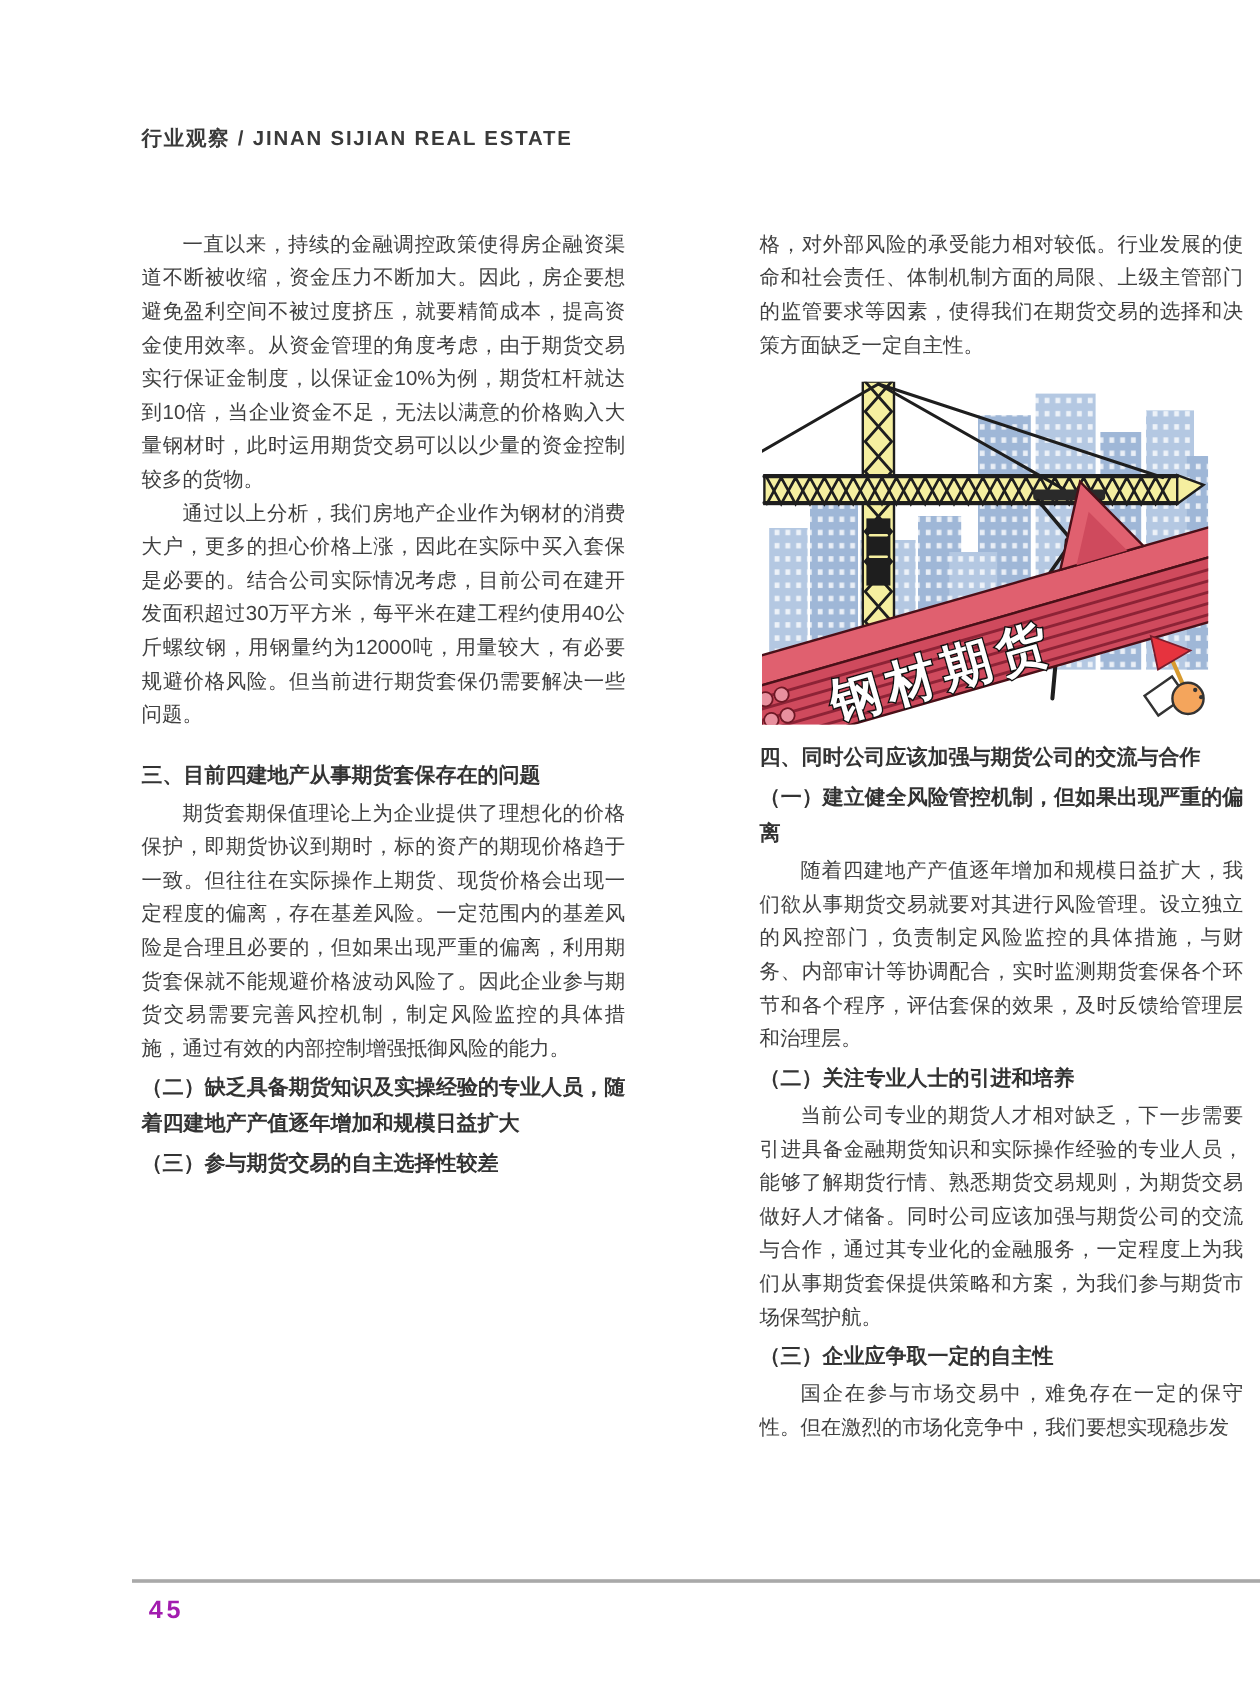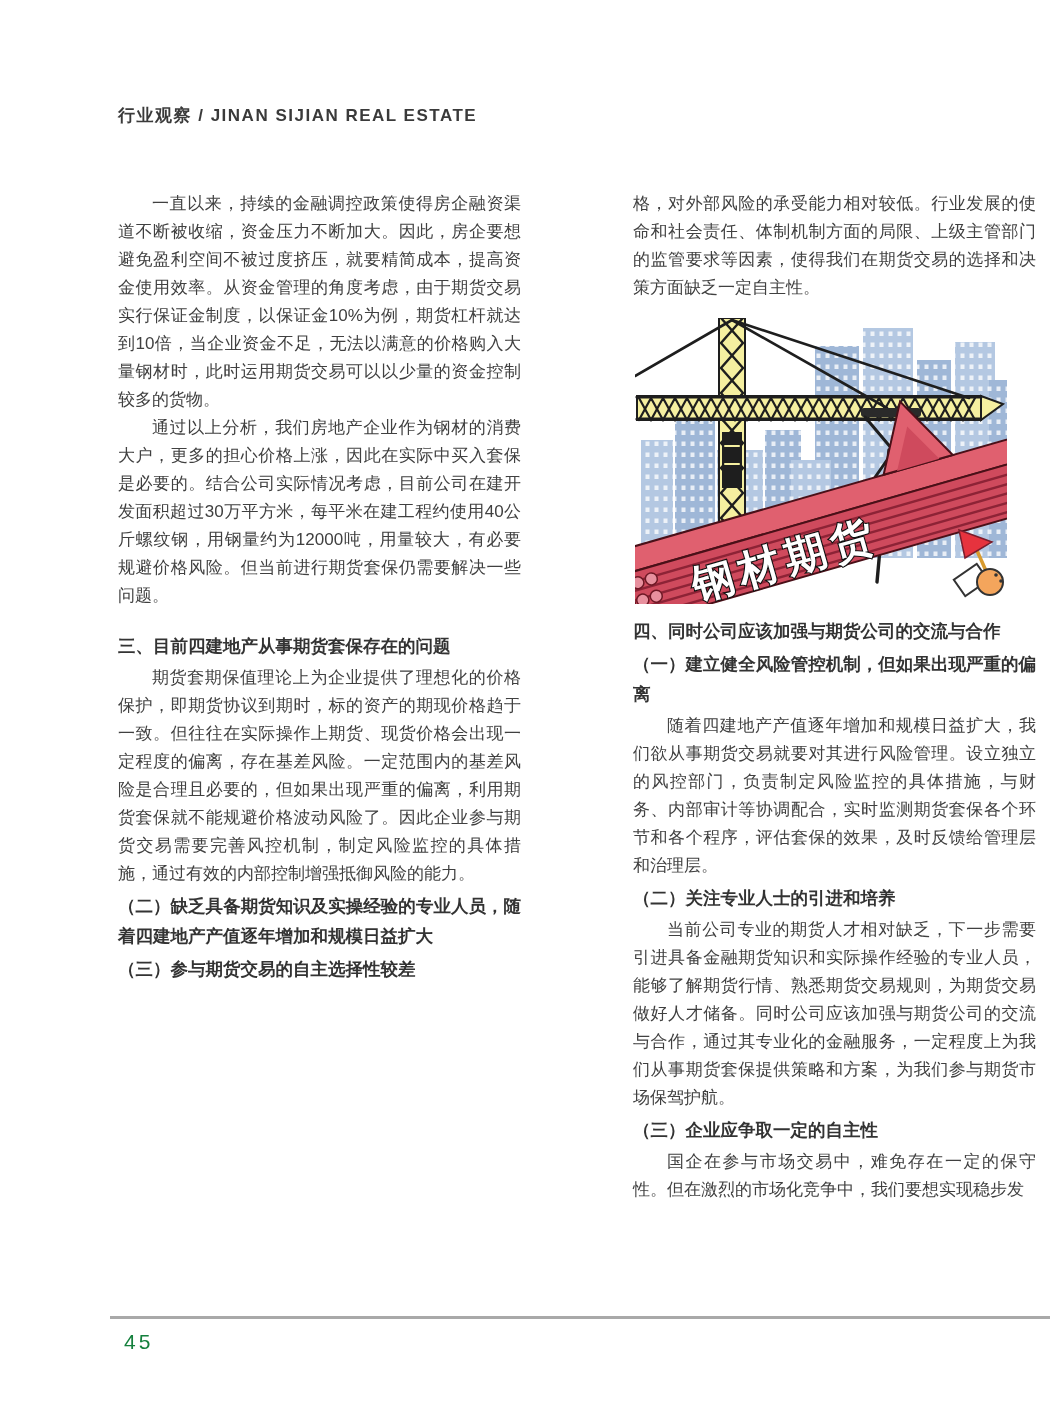--- a/index.html
+++ b/index.html
@@ -29,21 +29,21 @@
   }
   figure.illustration{
     margin:16px 0 12px 2px;width:372px;height:286px;padding:0;
     overflow:hidden;background:#fff;
   }
   .footer-rule{
     position:absolute;left:110px;right:0;top:1316px;height:3px;background:#a9a9a9;
   }
   .page-number{
     position:absolute;left:124px;top:1330px;
-    font-size:21px;font-weight:400;letter-spacing:3px;color:#15803d;
+    font-size:21px;font-weight:700;letter-spacing:3px;color:#a21caf;
   }
   svg text.bundle-label{
     font-family:"Liberation Sans","DejaVu Sans",sans-serif;
     font-weight:700;font-size:42px;letter-spacing:6px;
     fill:#ffffff;stroke:#101010;stroke-width:2.2px;paint-order:stroke;
   }
 </style>
 </head>
 <body>
 

